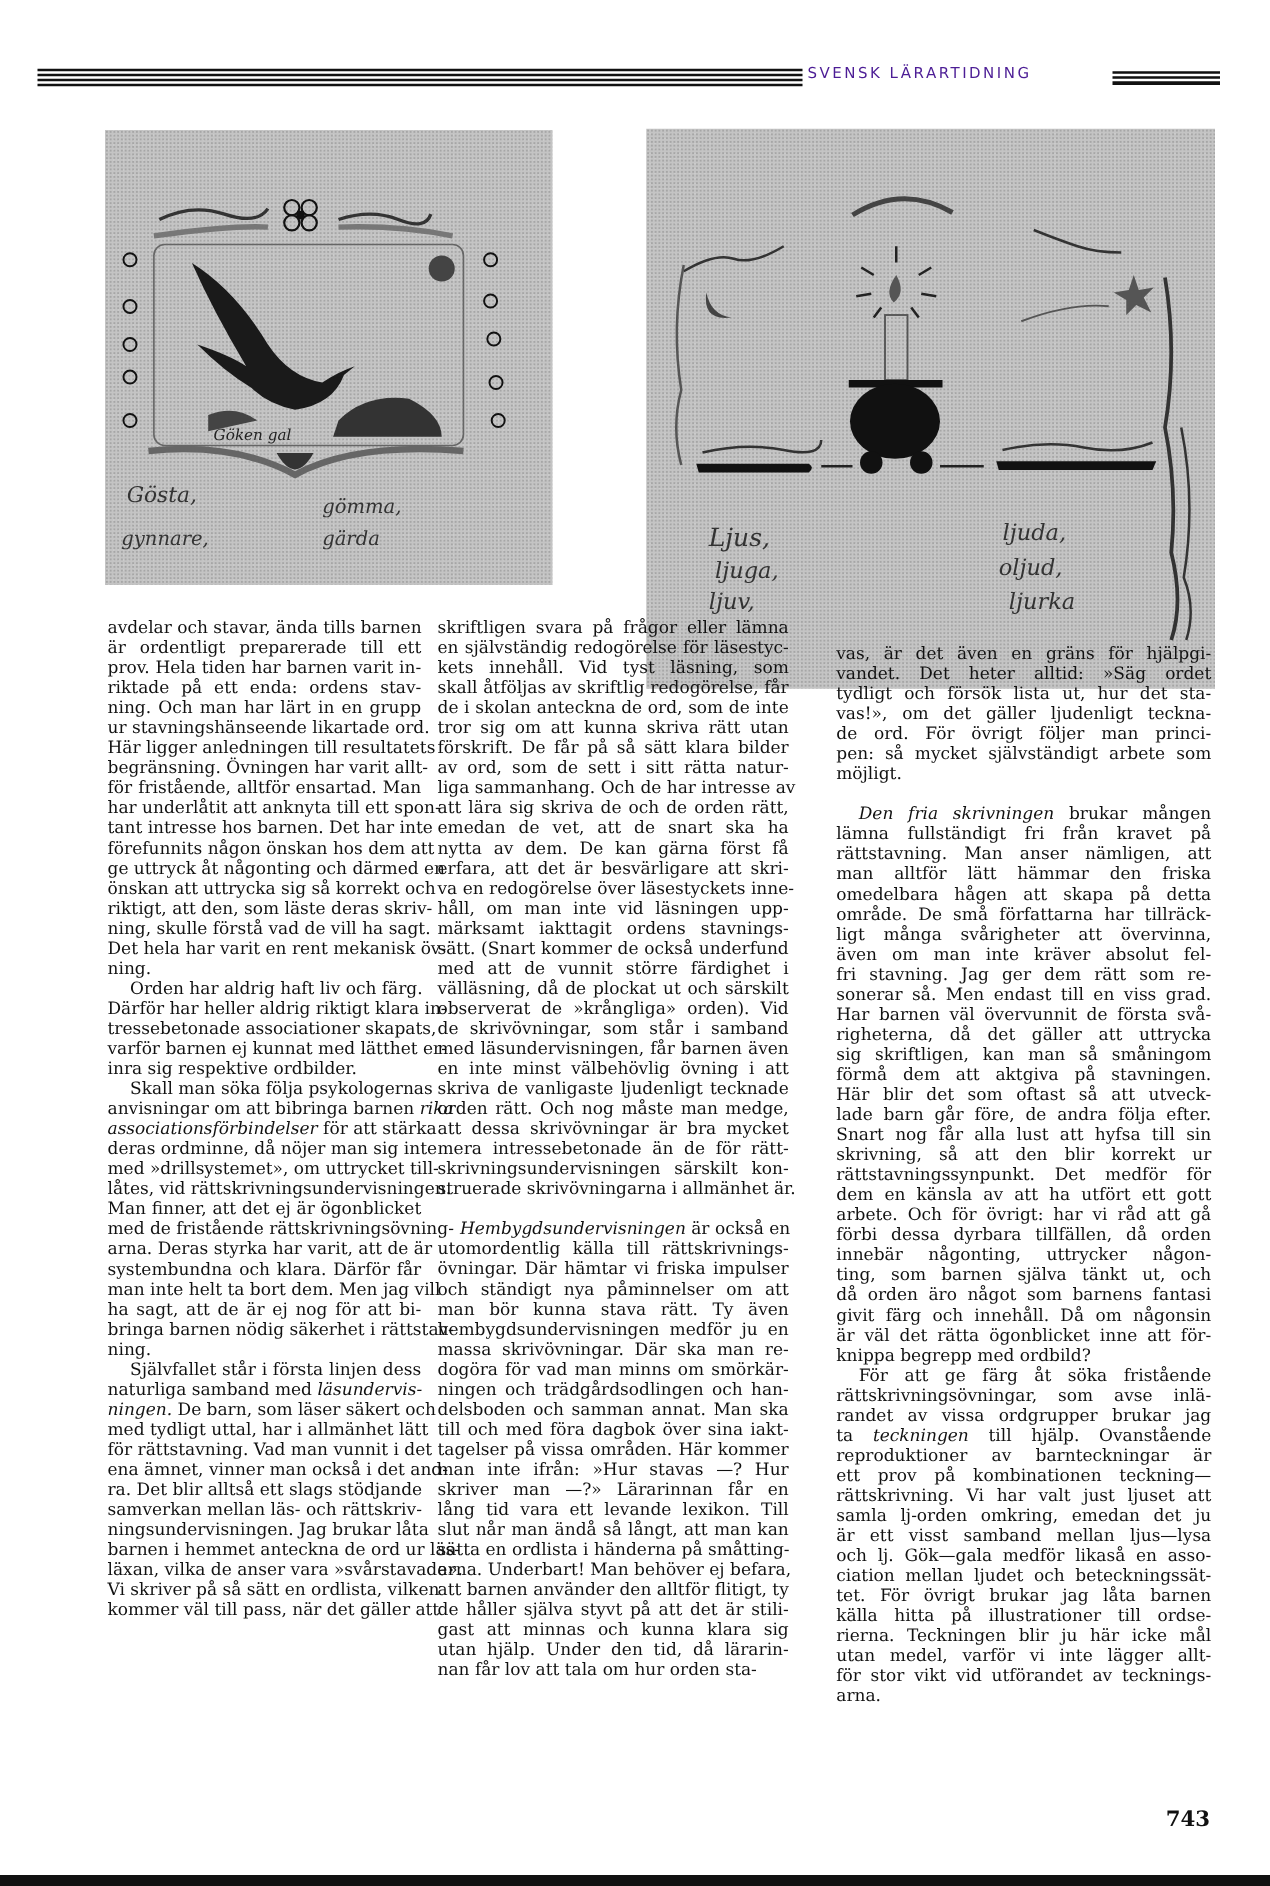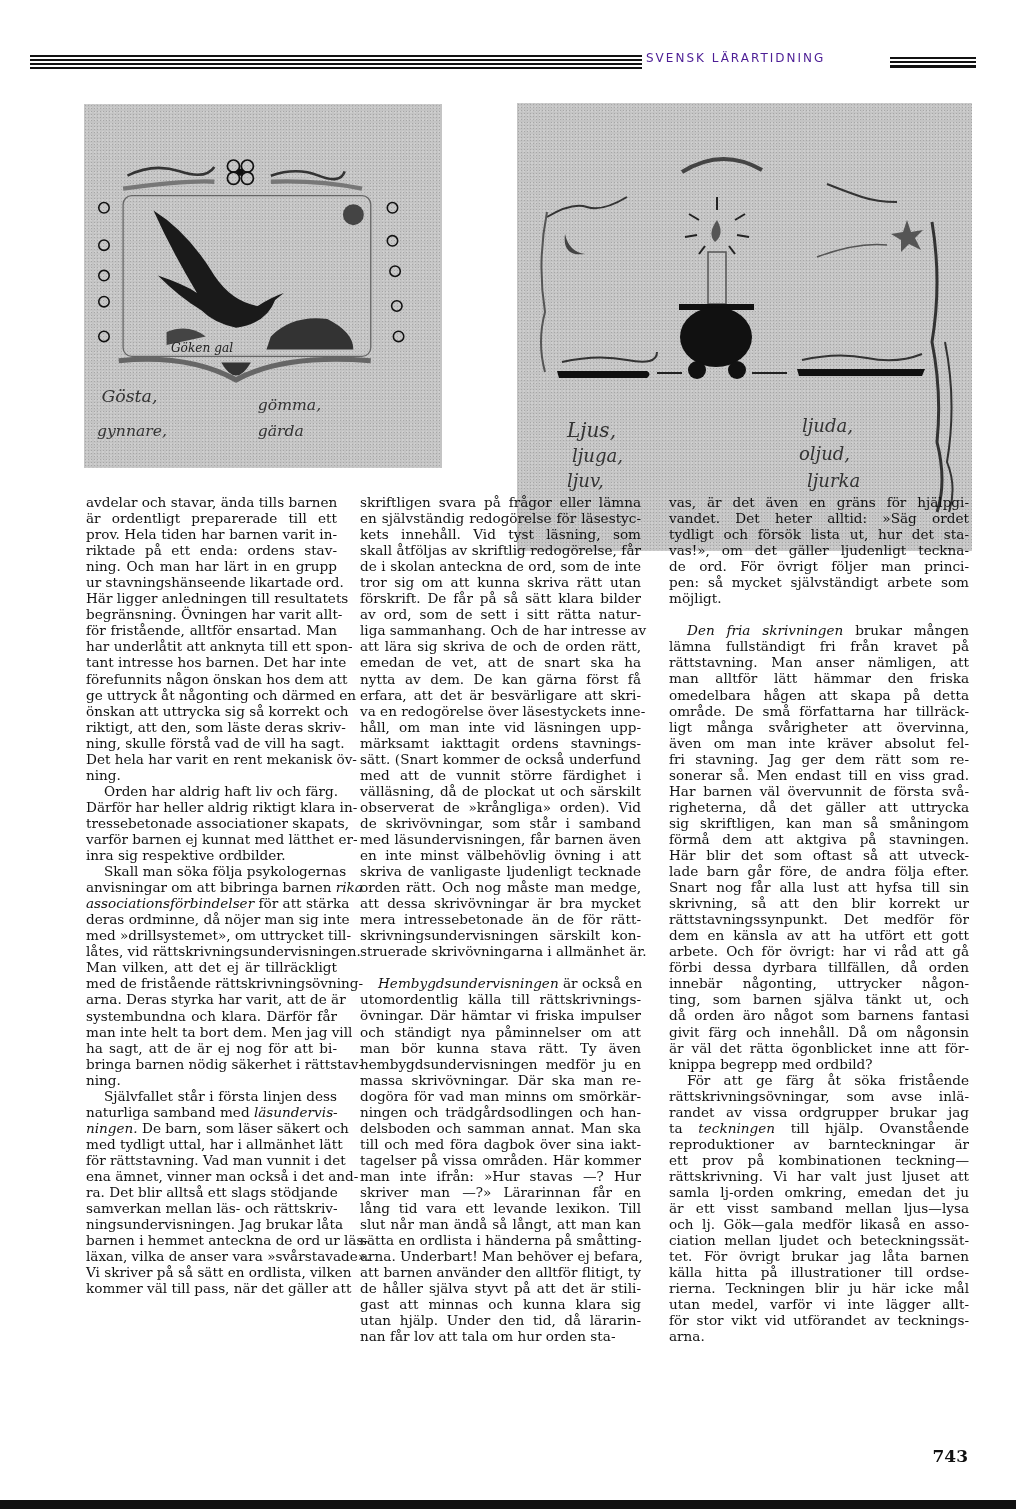--- a/index.html
+++ b/index.html
@@ -29,22 +29,22 @@
         radial-gradient(#9a9a9a 0.6px, transparent 0.8px),
         radial-gradient(#e2e2e2 0.6px, transparent 0.8px);
       background-size: 3px 3px, 4px 4px;
       background-position: 0 0, 1px 2px;
       opacity: 0.7;
     }
 
     
     .col { position: absolute; top: 494px; font-size: 13.6px; line-height: 16.05px; text-align: justify; }
     .col-1 { left: 86px; width: 251px; }
-    .col-2 { left: 360px; width: 281px; }
-    .col-3 { left: 669px; width: 300px; }
+    .col-2 { left: 350px; width: 281px; }
+    .col-3 { left: 669px; width: 300px; margin-top: 21px; }
     .col p { text-indent: 0; hyphens: manual; }
     .col p.gap { margin-top: 16px; }
     .col .line { display: block; text-align: justify; text-align-last: justify; white-space: nowrap; }
     .col .line.last { text-align-last: left; }
     .col .line.ind { padding-left: 18px; }
     em { font-style: italic; }
 
     .page-number {
       position: absolute; right: 48px; top: 1446px;
       font-family: "DejaVu Serif", serif; font-weight: bold; font-size: 17px;
@@ -201,21 +201,21 @@
       <span class="line">varför barnen ej kunnat med lätthet er-</span>
       <span class="line last">inra sig respektive ordbilder.</span>
     </p>
     <p>
       <span class="line ind">Skall man söka följa psykologernas</span>
       <span class="line">anvisningar om att bibringa barnen <em>rika</em></span>
       <span class="line"><em>associationsförbindelser</em> för att stärka</span>
       <span class="line">deras ordminne, då nöjer man sig inte</span>
       <span class="line">med »drillsystemet», om uttrycket till-</span>
       <span class="line">låtes, vid rättskrivningsundervisningen.</span>
-      <span class="line">Man vilken, att det ej är tillräckligt</span>
+      <span class="line">Man finner, att det ej är ögonblicket</span>
       <span class="line">med de fristående rättskrivningsövning-</span>
       <span class="line">arna. Deras styrka har varit, att de är</span>
       <span class="line">systembundna och klara. Därför får</span>
       <span class="line">man inte helt ta bort dem. Men jag vill</span>
       <span class="line">ha sagt, att de är ej nog för att bi-</span>
       <span class="line">bringa barnen nödig säkerhet i rättstav-</span>
       <span class="line last">ning.</span>
     </p>
     <p>
       <span class="line ind">Självfallet står i första linjen dess</span>

